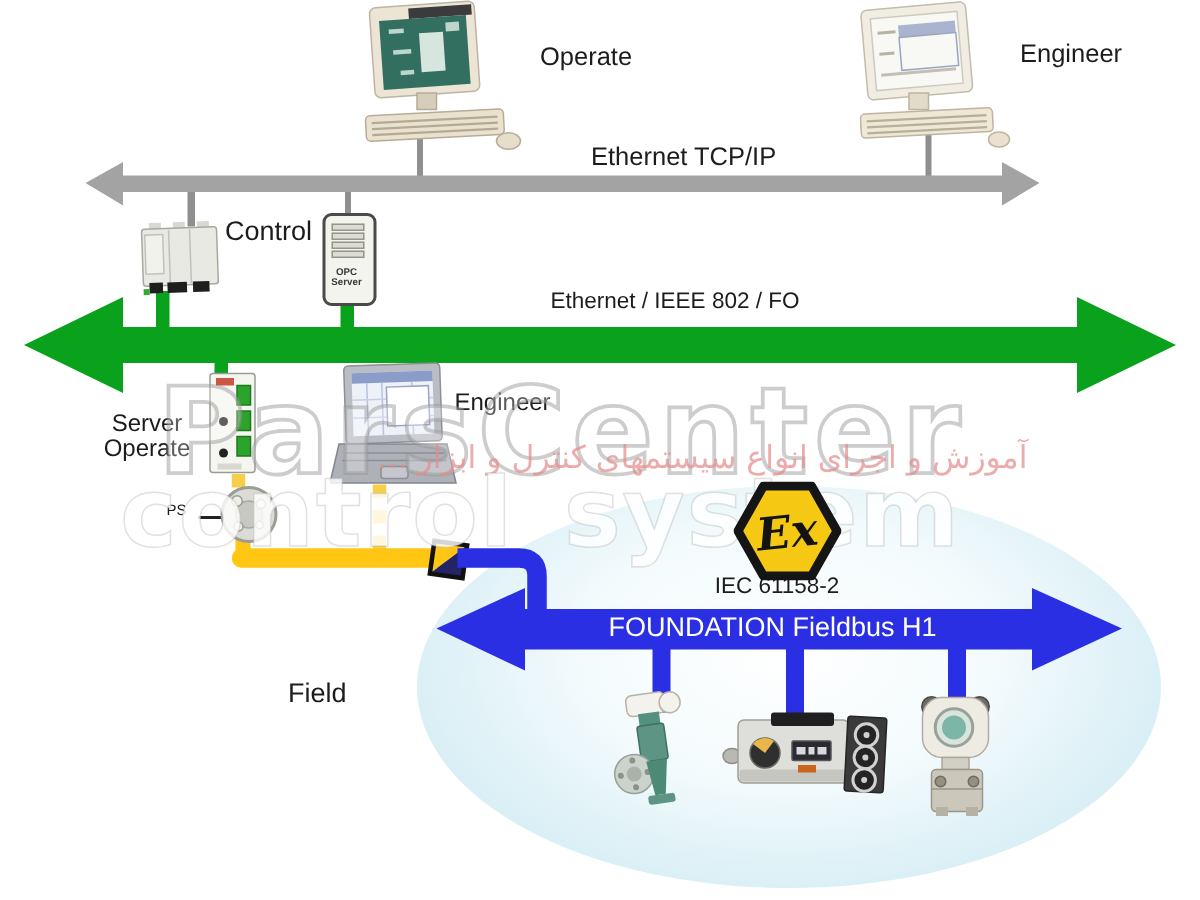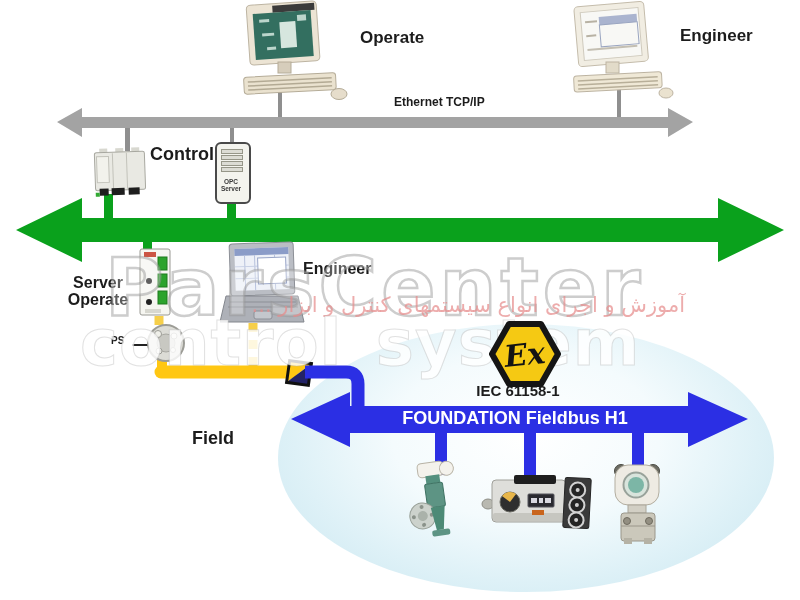--- a/index.html
+++ b/index.html
@@ -1,19 +1,19 @@
 <!DOCTYPE html>
 <html style="--ethernet-bus: #a3a3a3; --pole-gray: #8f8f8f; --hse-bus: #0aa11c; --h1-bus: #2b2fe4; --cable-yellow: #ffc713; --dash-yellow: #f6cf4a; --field-area-edge: #c6e5ef; --ex-yellow: #f5c913;"><head>
 <meta charset="utf-8">
 <style>
   html,body{margin:0;padding:0;background:#fff;}
   #canvas{position:relative;width:800px;height:600px;background:#ffffff;overflow:hidden;
           font-family:"Liberation Sans",sans-serif;}
   .abs{position:absolute;}
-  .lbl{position:absolute;font-weight:bold;color:#1c1c1c;white-space:nowrap;z-index:4;}
+  .lbl{position:absolute;font-weight:normal;color:#1c1c1c;white-space:nowrap;z-index:4;}
   .lbl.center{text-align:center;white-space:nowrap;}
   .white{color:#ffffff;}
   
   #field-ellipse{left:278px;top:324px;width:496px;height:268px;border-radius:50%;z-index:1;
     background:radial-gradient(ellipse at 50% 42%, #ffffff 0%, #f4fbfd 38%,
                #def1f7 66%, var(--field-area-edge,#c6e5ef) 100%);}
   
   #wires{left:0;top:0;z-index:2;}
   .device{position:absolute;z-index:3;}
   #ex-symbol{z-index:6;}
@@ -266,29 +266,30 @@
       <line x1="13" y1="66" x2="47" y2="66" stroke="#9a968a"></line>
       <circle cx="19" cy="61" r="3.5" fill="#938f82" stroke="#6f6b5f"></circle>
       <circle cx="41" cy="61" r="3.5" fill="#938f82" stroke="#6f6b5f"></circle>
       <rect x="16" y="78" width="8" height="6" fill="#b5b2a5"></rect>
       <rect x="36" y="78" width="8" height="6" fill="#b5b2a5"></rect>
     </svg>
   </div>
 
   <div class="lbl" style="left:360px;top:28px;font-size:17px">Operate</div>
   <div class="lbl" style="left:680px;top:26px;font-size:17px">Engineer</div>
-  <div class="lbl" style="left:394px;top:95px;font-size:12px">Ethernet TCP/IP</div>
+  <div class="lbl" style="left:394px;top:95px;font-size:17px">Ethernet TCP/IP</div>
   <div class="lbl" style="left:150px;top:144px;font-size:18px">Control</div>
+  <div class="lbl center" style="left:330px;top:192px;width:240px;font-size:15px">Ethernet / IEEE 802 / FO</div>
   <div class="lbl center" style="left:58px;top:274px;width:80px;font-size:16px;line-height:17px">
     <div>Server</div>
     <div>Operate</div>
   </div>
   <div class="lbl" style="left:303px;top:260px;font-size:16px">Engineer</div>
   <div class="lbl" style="left:111px;top:335px;font-size:10px">PS</div>
-  <div class="lbl center" style="left:428px;top:382px;width:180px;font-size:15px">IEC 61158-1</div>
+  <div class="lbl center" style="left:428px;top:382px;width:180px;font-size:15px">IEC 61158-2</div>
   <div class="lbl center white" style="left:362px;top:408px;width:306px;font-size:18px">FOUNDATION Fieldbus H1</div>
-  <div class="lbl" style="left:192px;top:428px;font-size:18px">Field</div>
+  <div class="lbl" style="left:192px;top:452px;font-size:18px">Field</div>
 
   <div class="wm" id="wm-brand">ParsCenter</div>
   <div class="wm" id="wm-persian">آموزش و اجرای انواع سیستمهای کنترل و ابزار ...</div>
   <div class="wm" id="wm-tagline">control system</div>
 
 </div>
 
 </body></html>

